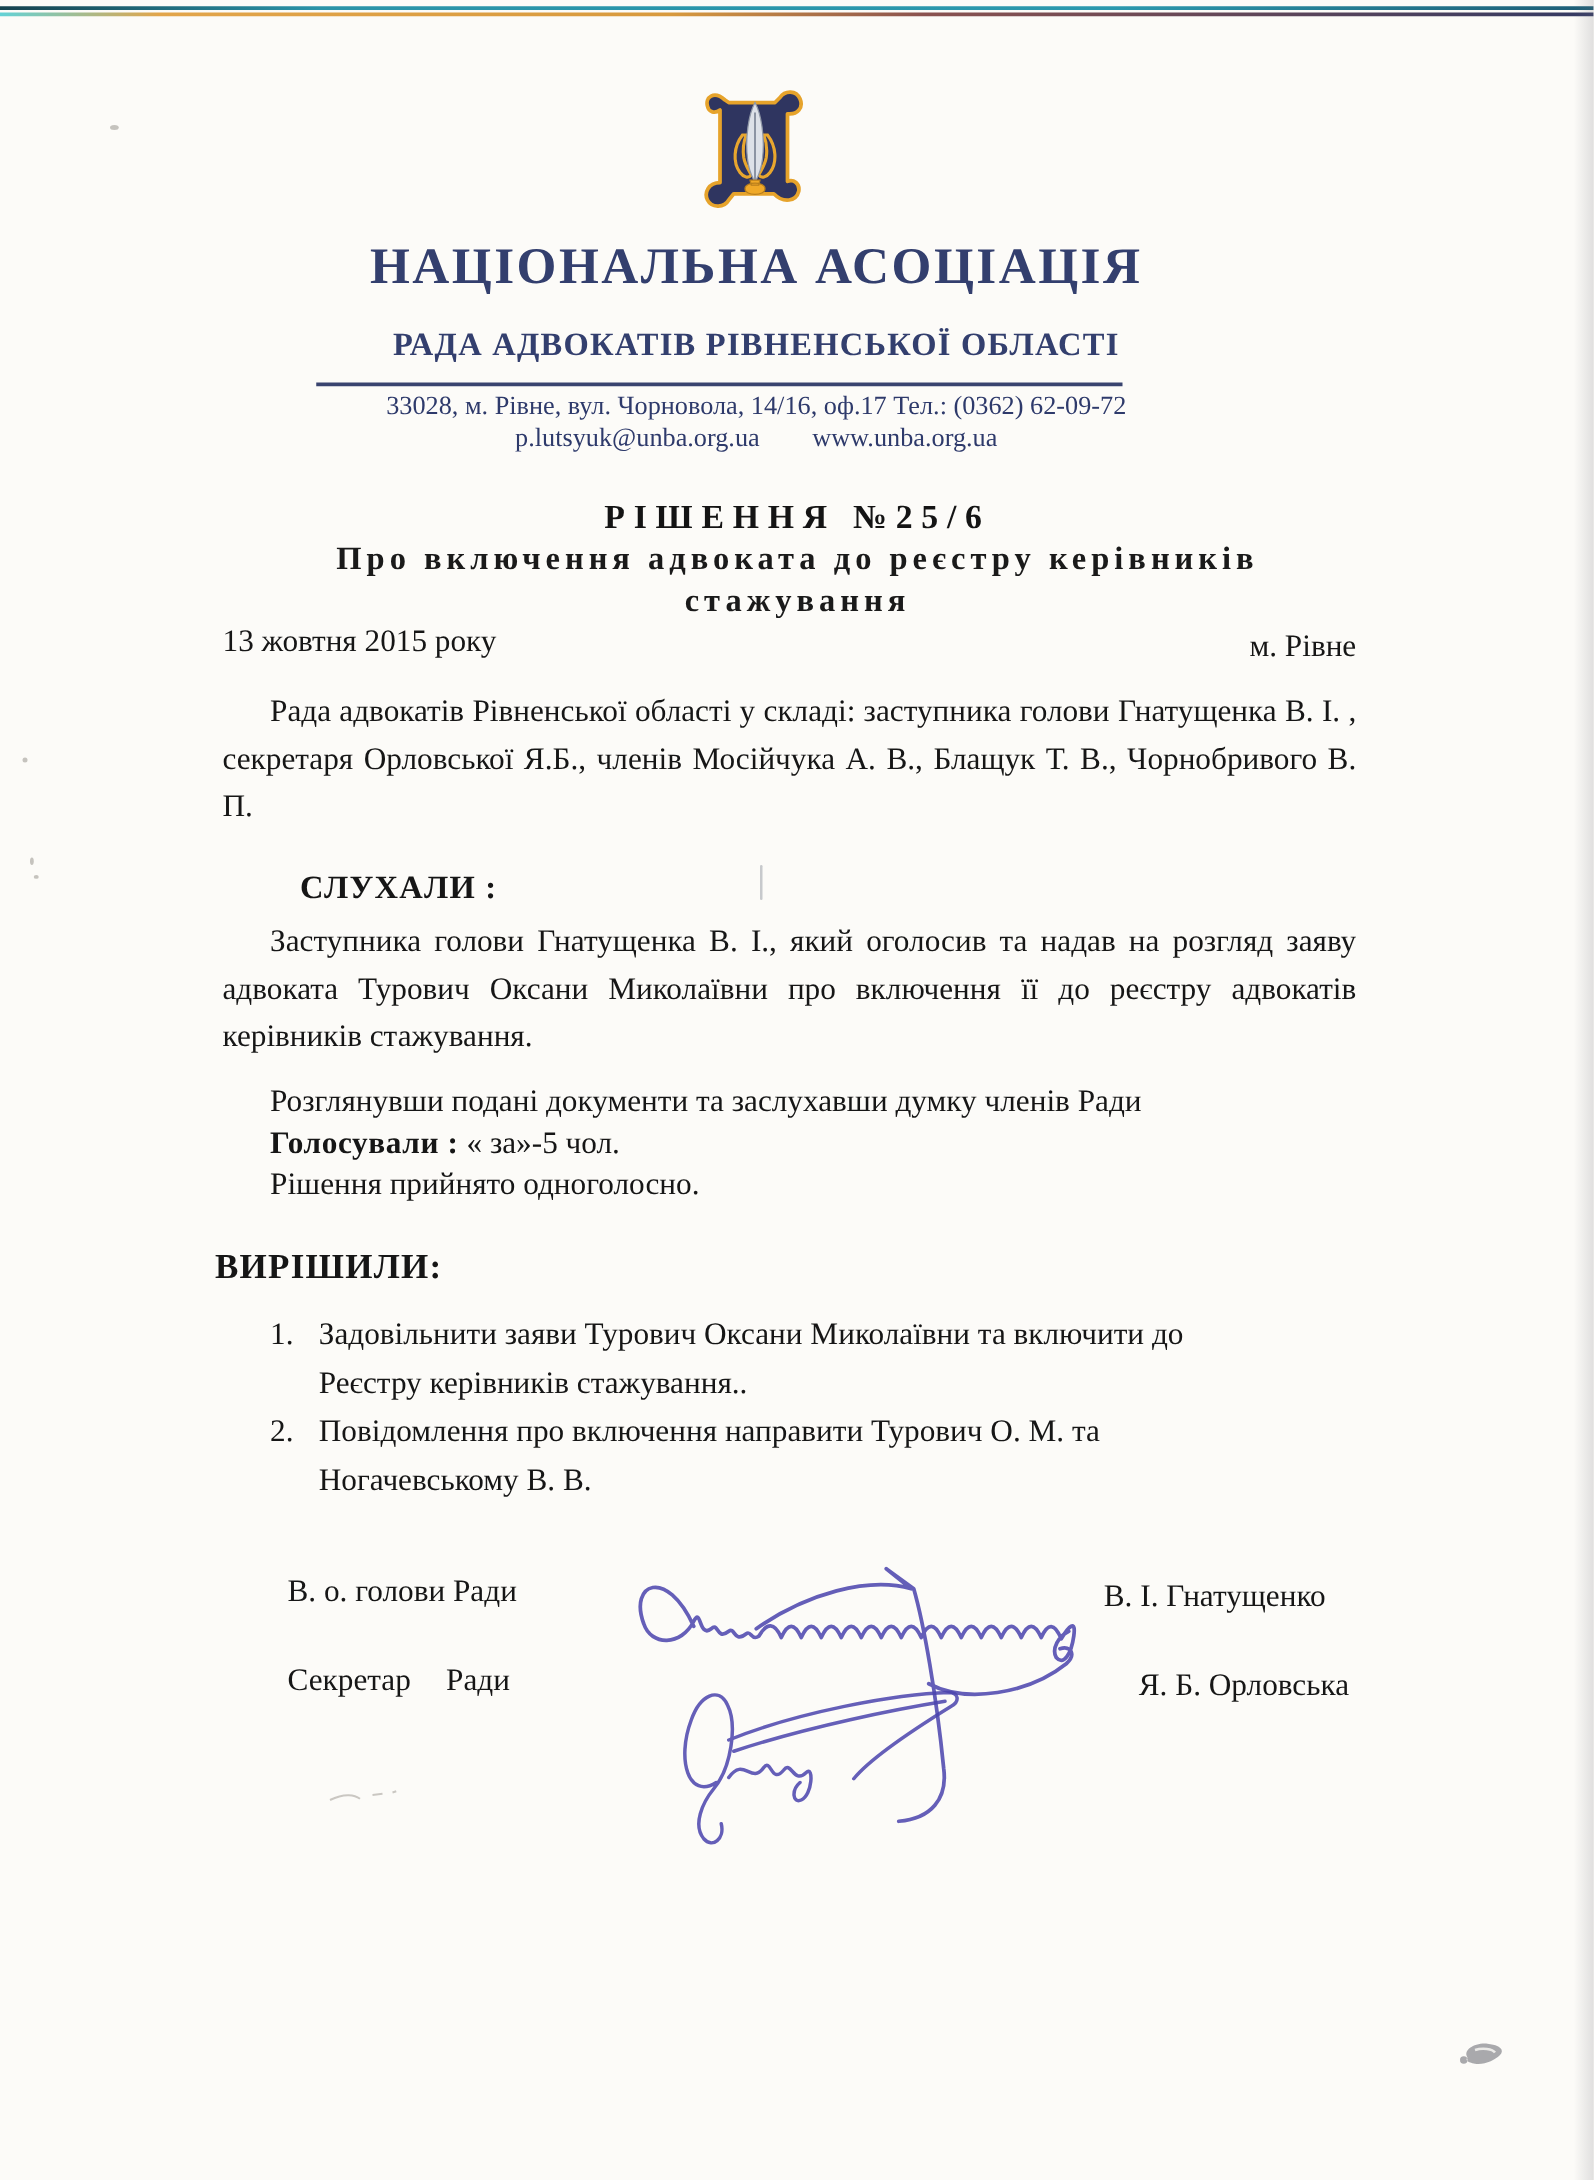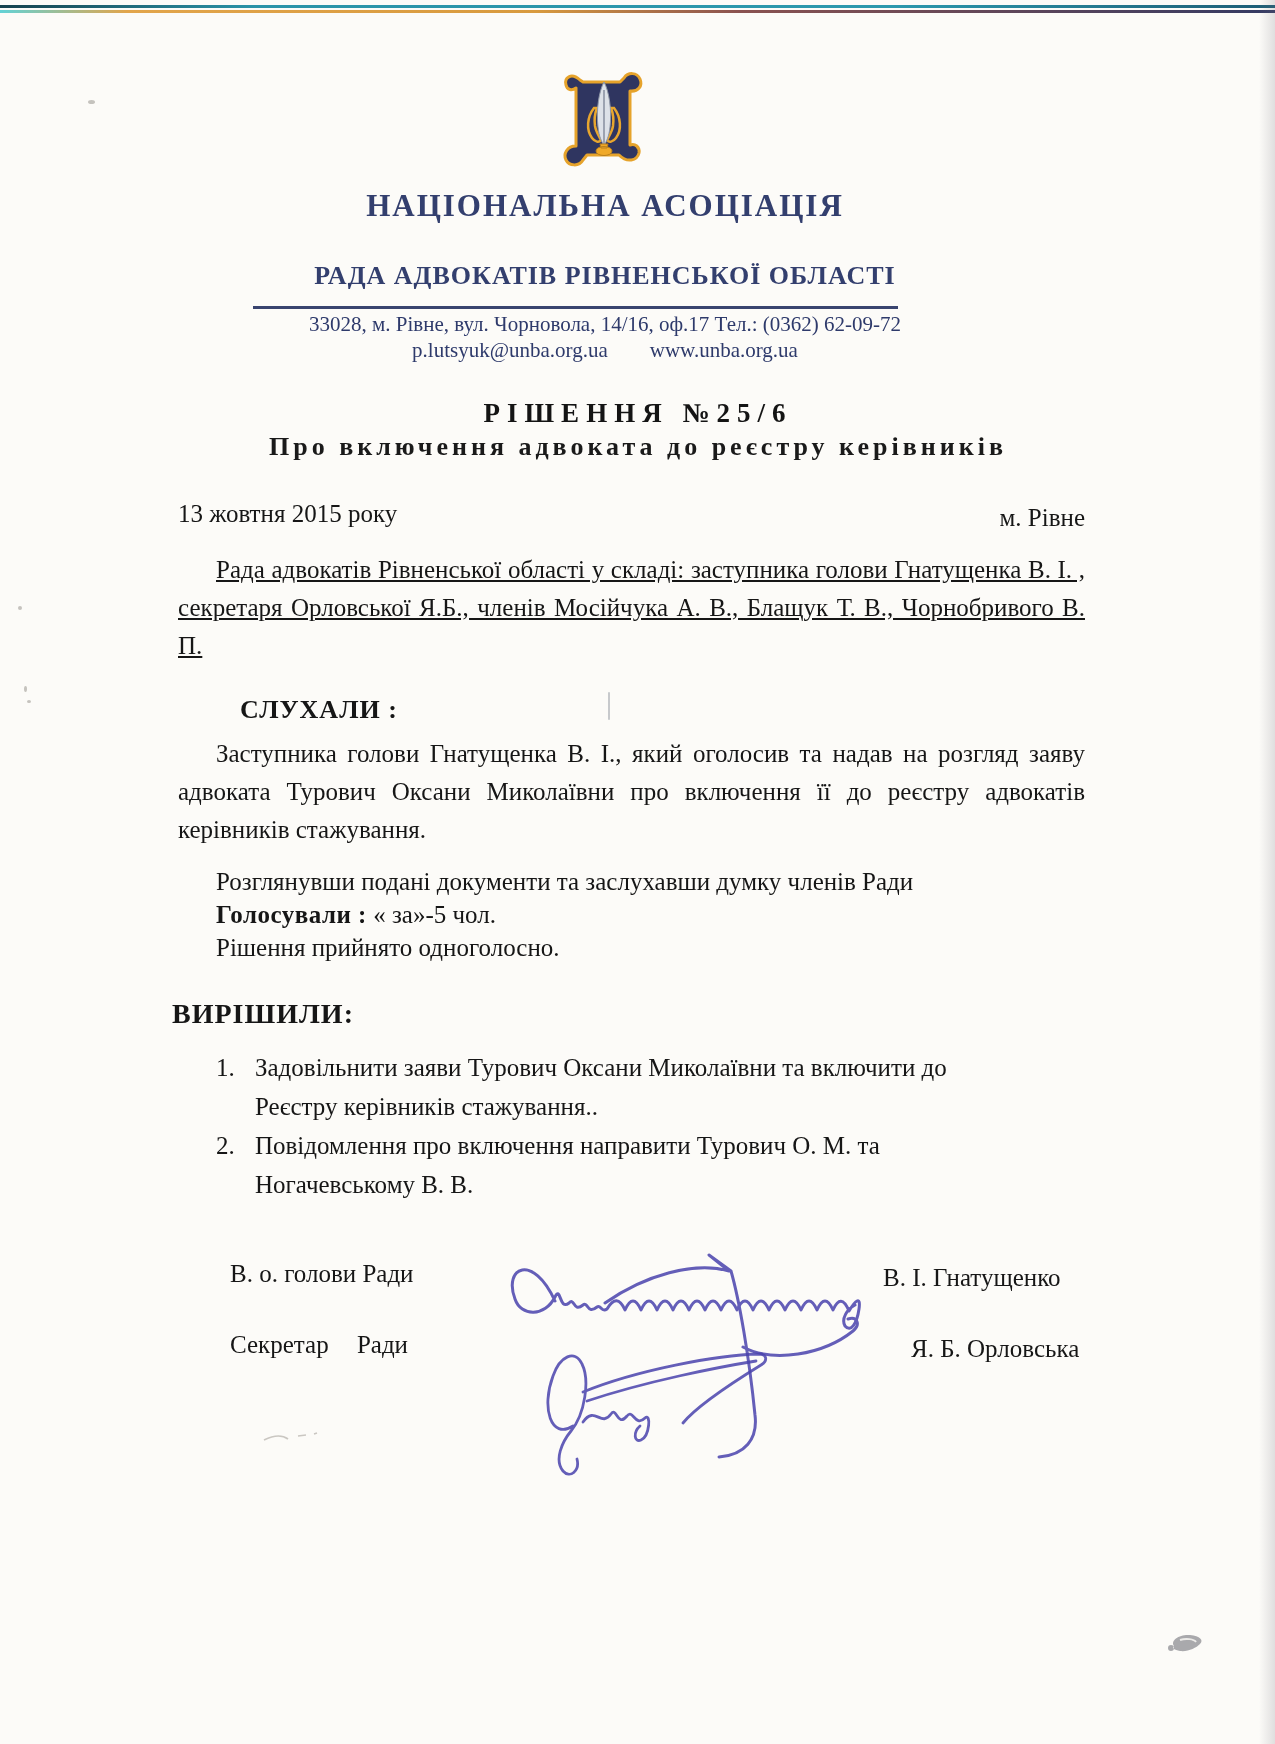--- a/index.html
+++ b/index.html
@@ -12,42 +12,42 @@
   
   .scanline1{left:0;top:5px;width:100%;height:3px;
     background:linear-gradient(90deg,#16424e,#2a93a8 20%,#2b98ad 70%,#1d5d75);}
   .scanline2{left:0;top:10px;width:100%;height:3px;
     background:linear-gradient(90deg,#63d2d6 0%,#e2a54b 10%,#d89a3e 42%,#8a5250 58%,#343a63 100%);}
   .edge-shadow{right:0;top:0;width:16px;height:100%;
     background:linear-gradient(to right,rgba(90,90,100,0),rgba(110,110,120,.20));}
   
   .letterhead{left:170px;top:0;width:870px;text-align:center;}
   .org1{position:absolute;left:0;top:188px;width:100%;
-    font-size:31px;font-weight:bold;letter-spacing:2px;color:#333f6e;}
+    font-size:41px;font-weight:bold;letter-spacing:2px;color:#333f6e;}
   .org2{position:absolute;left:0;top:225px;width:100%;
     font-size:31px;font-weight:bold;letter-spacing:2px;color:#333f6e;}
   .org3{position:absolute;left:0;top:261px;width:100%;
     font-size:26px;font-weight:bold;letter-spacing:1px;color:#333f6e;}
   .rule{left:253px;top:306px;width:645px;height:3px;background:#39446f;}
   .addr{position:absolute;left:0;top:312px;width:100%;font-size:21px;color:#2e3a6b;}
   .emails{position:absolute;left:0;top:338px;width:100%;font-size:21px;color:#2e3a6b;}
   .emails .gap{display:inline-block;width:42px;}
   .logo{left:558px;top:70px;width:92px;height:102px;}
   
   .tmain{left:178px;top:398px;width:920px;text-align:center;
     font-size:27px;font-weight:bold;letter-spacing:7px;color:#141414;}
   .tsub1{left:168px;top:432px;width:940px;text-align:center;
     font-size:26px;font-weight:bold;letter-spacing:4px;color:#1a1a1a;}
   .tsub2{left:168px;top:466px;width:940px;text-align:center;
     font-size:26px;font-weight:bold;letter-spacing:4px;color:#1a1a1a;}
   .meta{left:178px;top:500px;width:907px;font-size:25px;}
   .meta .place{position:absolute;right:0;top:4px;}
   
   .para{margin:0;font-size:25px;line-height:38px;text-align:justify;text-indent:38px;}
-  .composition{left:178px;top:551px;width:907px;text-decoration:underline;}
+  .composition{left:178px;top:551px;width:907px;}
   .heard-label{left:216px;top:695px;font-size:26px;font-weight:bold;letter-spacing:1px;margin-left:24px;}
   .heard{left:178px;top:735px;width:907px;}
   .considered{left:216px;top:868px;font-size:25px;}
   .voted{left:216px;top:901px;font-size:25px;}
   .voted b{letter-spacing:.5px;}
   .unanimous{left:216px;top:934px;font-size:25px;}
   .resolved-label{left:172px;top:998px;font-size:28px;font-weight:bold;letter-spacing:1px;}
   .res-item{left:216px;width:775px;font-size:25px;line-height:39px;}
   .res-item .num{position:absolute;left:0;top:0;}
   .res-item .txt{display:block;margin-left:39px;text-align:left;}
@@ -90,20 +90,21 @@
     <div class="org3">РАДА АДВОКАТІВ РІВНЕНСЬКОЇ ОБЛАСТІ</div>
     <div class="addr">33028, м. Рівне, вул. Чорновола, 14/16, оф.17 Тел.: (0362) 62-09-72</div>
     <div class="emails">
       <span>p.lutsyuk@unba.org.ua</span><span class="gap"></span><span>www.unba.org.ua</span>
     </div>
   </div>
   <div class="abs rule"></div>
 
   <div class="abs tmain">РІШЕННЯ №25/6</div>
   <div class="abs tsub1">Про включення адвоката до реєстру керівників</div>
+  <div class="abs tsub2">стажування</div>
 
   <div class="abs meta">
     <span>13 жовтня 2015 року</span>
     <span class="place">м. Рівне</span>
   </div>
 
   <p class="abs para composition">Рада адвокатів Рівненської області у складі: заступника голови Гнатущенка В. І. , секретаря Орловської Я.Б., членів Мосійчука А. В., Блащук Т. В., Чорнобривого В. П.</p>
 
   <div class="abs heard-label">СЛУХАЛИ :</div>
   <p class="abs para heard">Заступника голови Гнатущенка В. І., який оголосив та надав на розгляд заяву адвоката Турович Оксани Миколаївни про включення її до реєстру адвокатів керівників стажування.</p>

